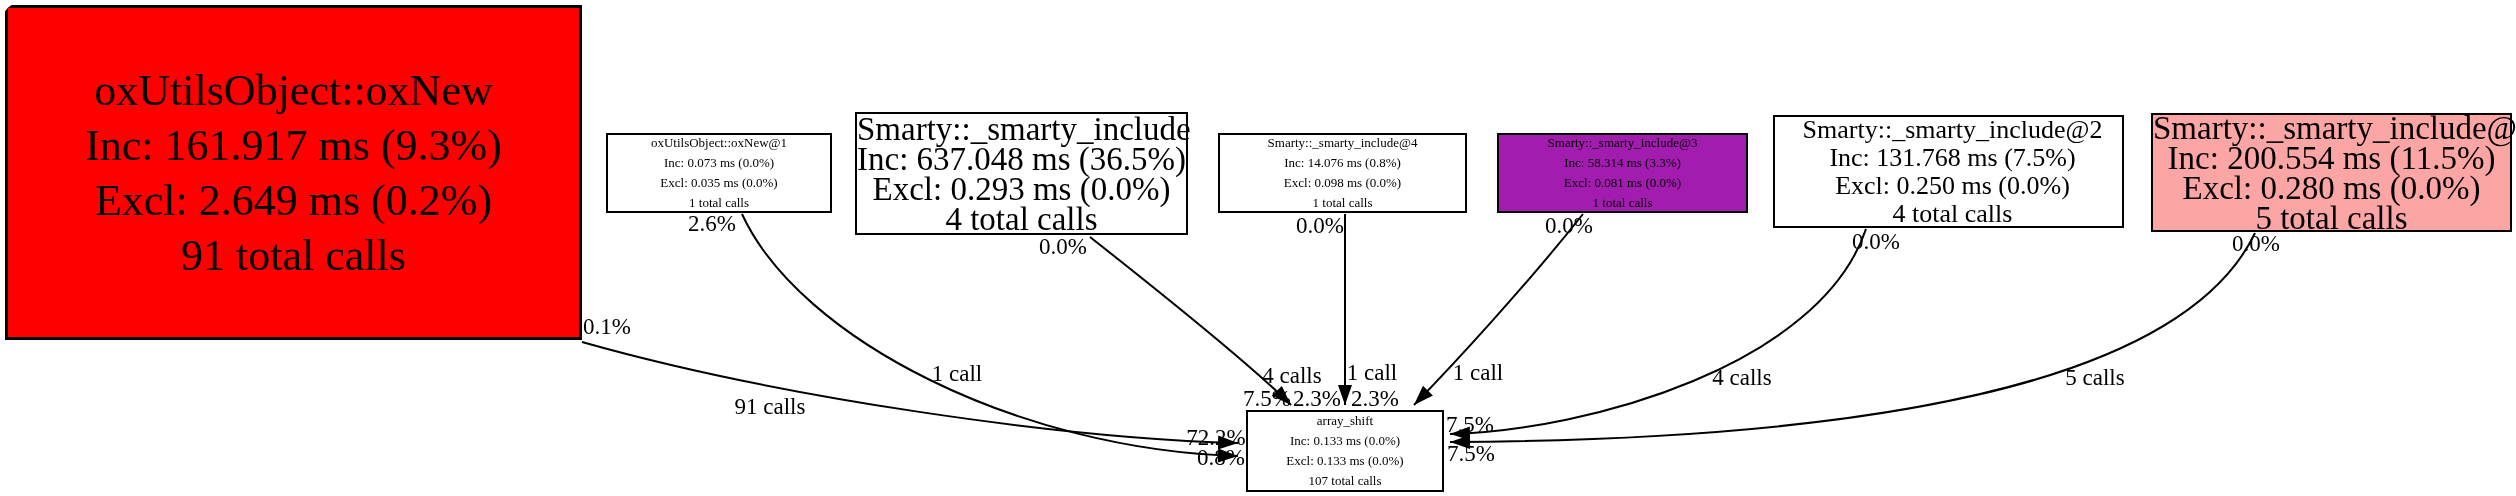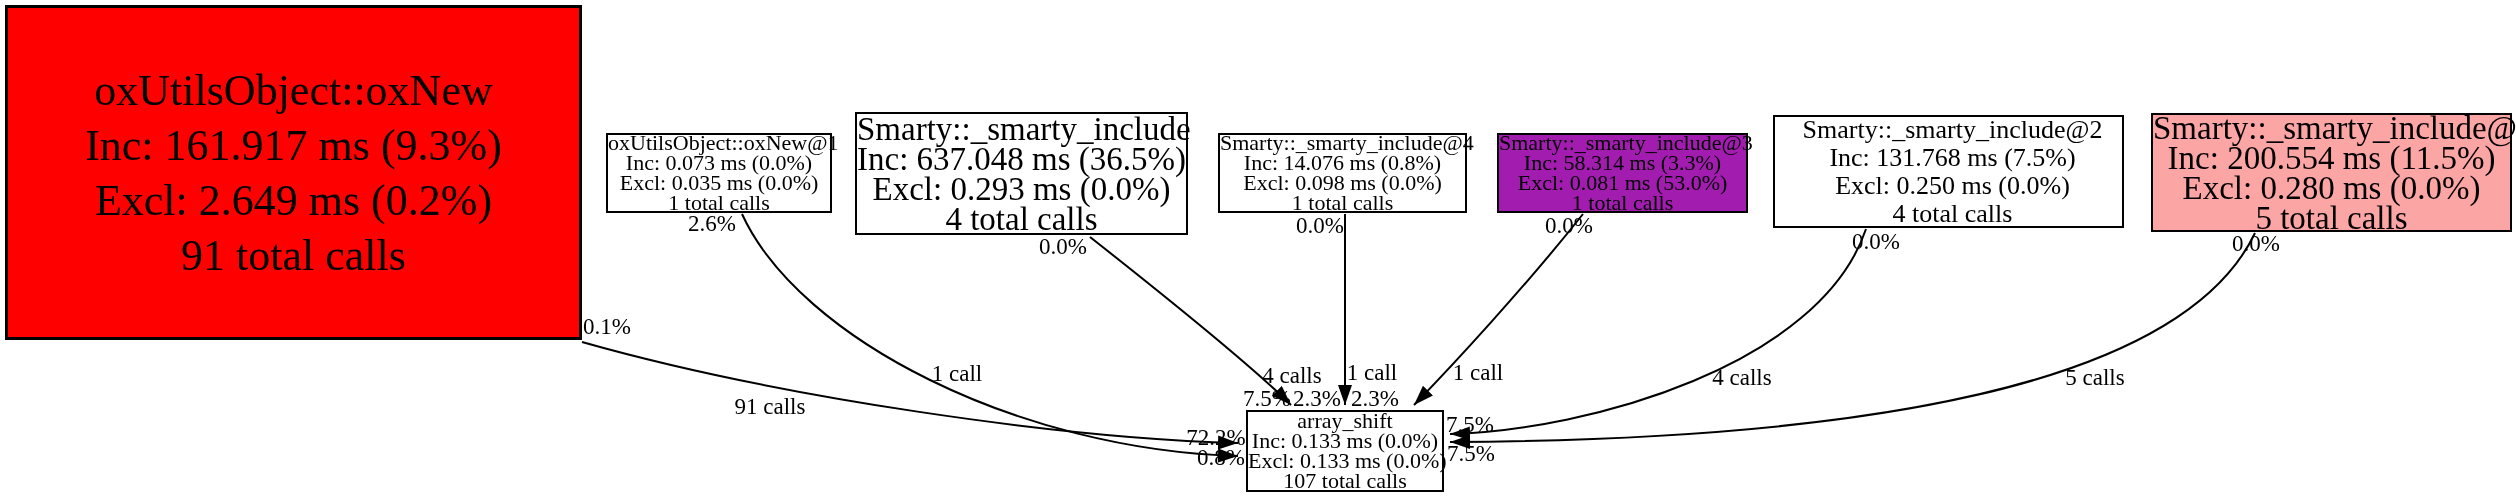--- a/index.html
+++ b/index.html
@@ -3,32 +3,33 @@
 <meta charset="utf-8">
 <style>
   html,body{margin:0;padding:0;background:#ffffff;}
   .canvas{
     position:relative;
     width:2516px;height:496px;
     background:#ffffff;
     font-family:"Liberation Serif","DejaVu Serif",serif;
     color:#000;
     overflow:hidden;
+    border-radius:27px;
   }
   .edges-svg{position:absolute;left:0;top:0;width:2516px;height:496px;}
   .node{
     position:absolute;
     box-sizing:border-box;
     border:2px solid #000;
     background:#fff;
     display:flex;flex-direction:column;
     justify-content:center;align-items:center;
     text-align:center;
     white-space:nowrap;
-    line-height:20px;font-size:22px;
+    line-height:20px;font-size:13px;
   }
   .node div{width:100%;}
   .node.hot{border-width:3px;font-size:44px;line-height:55px;}
   .node.big{font-size:33px;line-height:30px;}
   .elabel{
     position:absolute;
     transform:translate(-50%,-50%);
     font-size:23px;line-height:23px;
     white-space:nowrap;
   }
@@ -79,21 +80,21 @@
   <div class="node" style="left: 1218px; top: 133px; width: 249px; height: 80px; background-color: rgb(255, 255, 255);">
     <div>Smarty::_smarty_include@4</div>
     <div>Inc: 14.076 ms (0.8%)</div>
     <div>Excl: 0.098 ms (0.0%)</div>
     <div>1 total calls</div>
   </div>
 
   <div class="node" style="left: 1497px; top: 133px; width: 251px; height: 80px; background-color: #a21caf;">
     <div>Smarty::_smarty_include@3</div>
     <div>Inc: 58.314 ms (3.3%)</div>
-    <div>Excl: 0.081 ms (53.0%)</div>
+    <div>Excl: 0.081 ms (0.0%)</div>
     <div>1 total calls</div>
   </div>
 
   <div class="node big" style="left: 1773px; top: 115px; width: 351px; height: 113px; font-size: 26px; line-height: 28px; background-color: rgb(255, 255, 255); padding-left: 8px;">
     <div>Smarty::_smarty_include@2</div>
     <div>Inc: 131.768 ms (7.5%)</div>
     <div>Excl: 0.250 ms (0.0%)</div>
     <div>4 total calls</div>
   </div>
 

